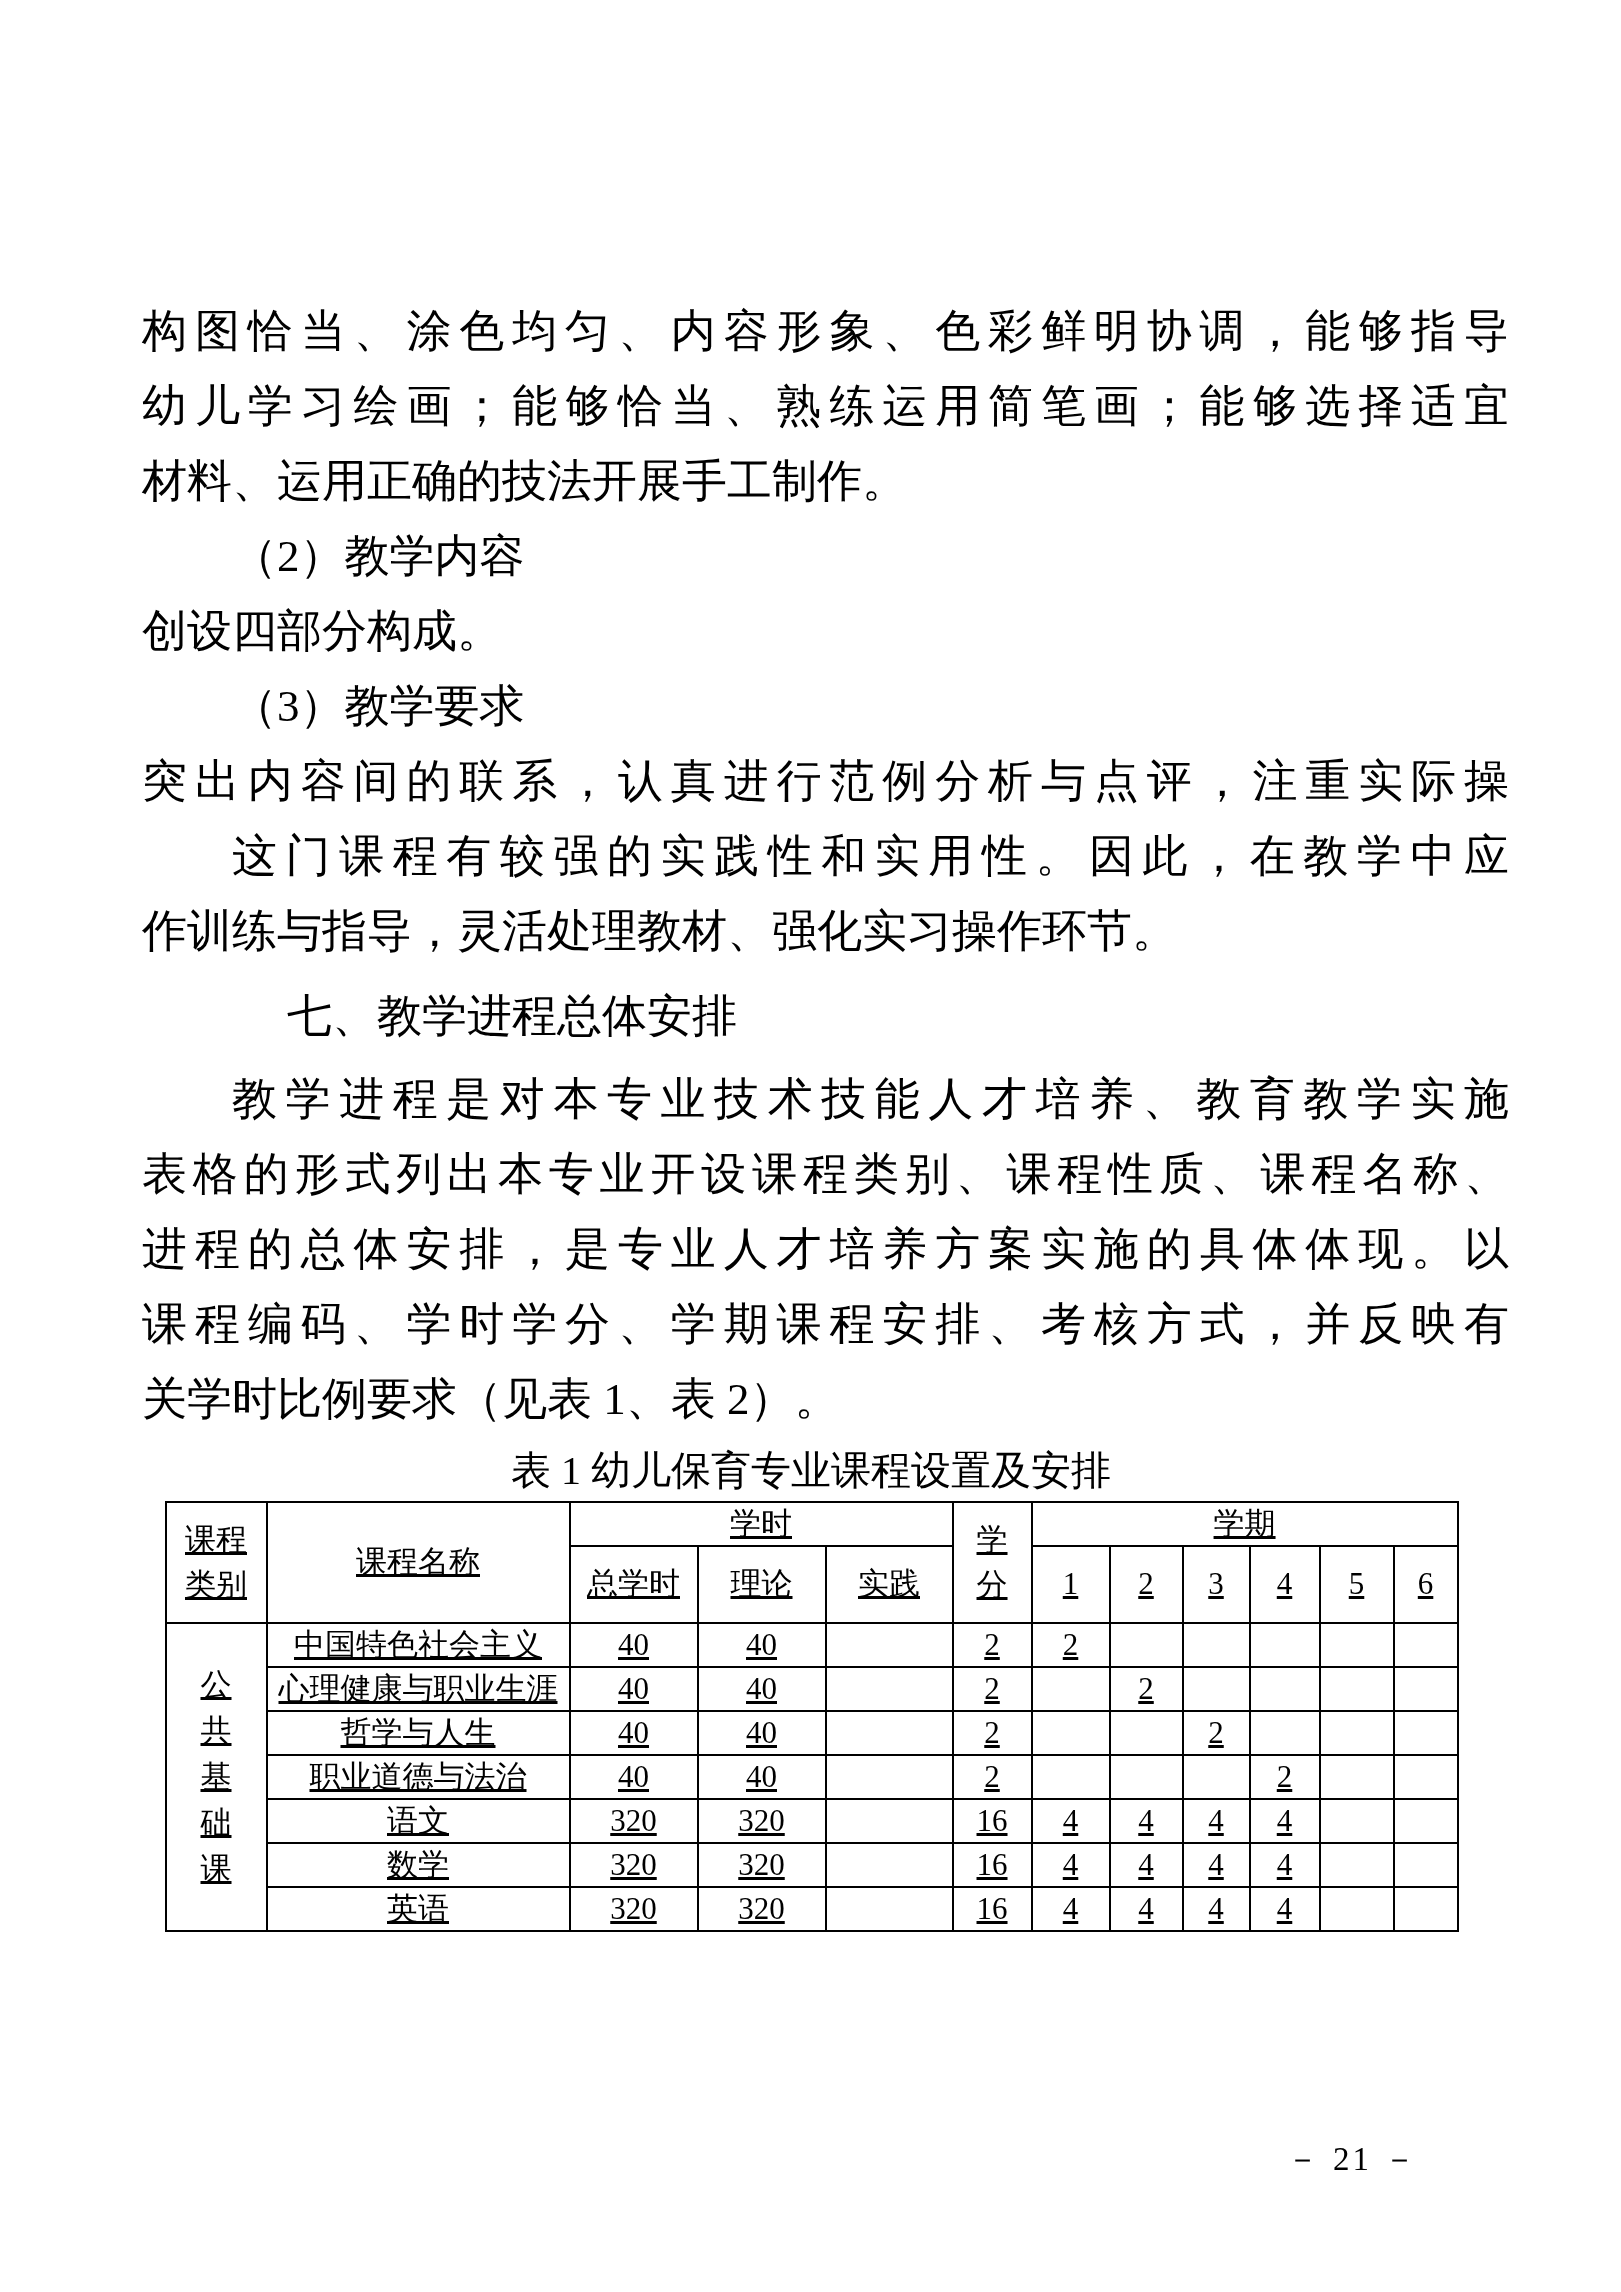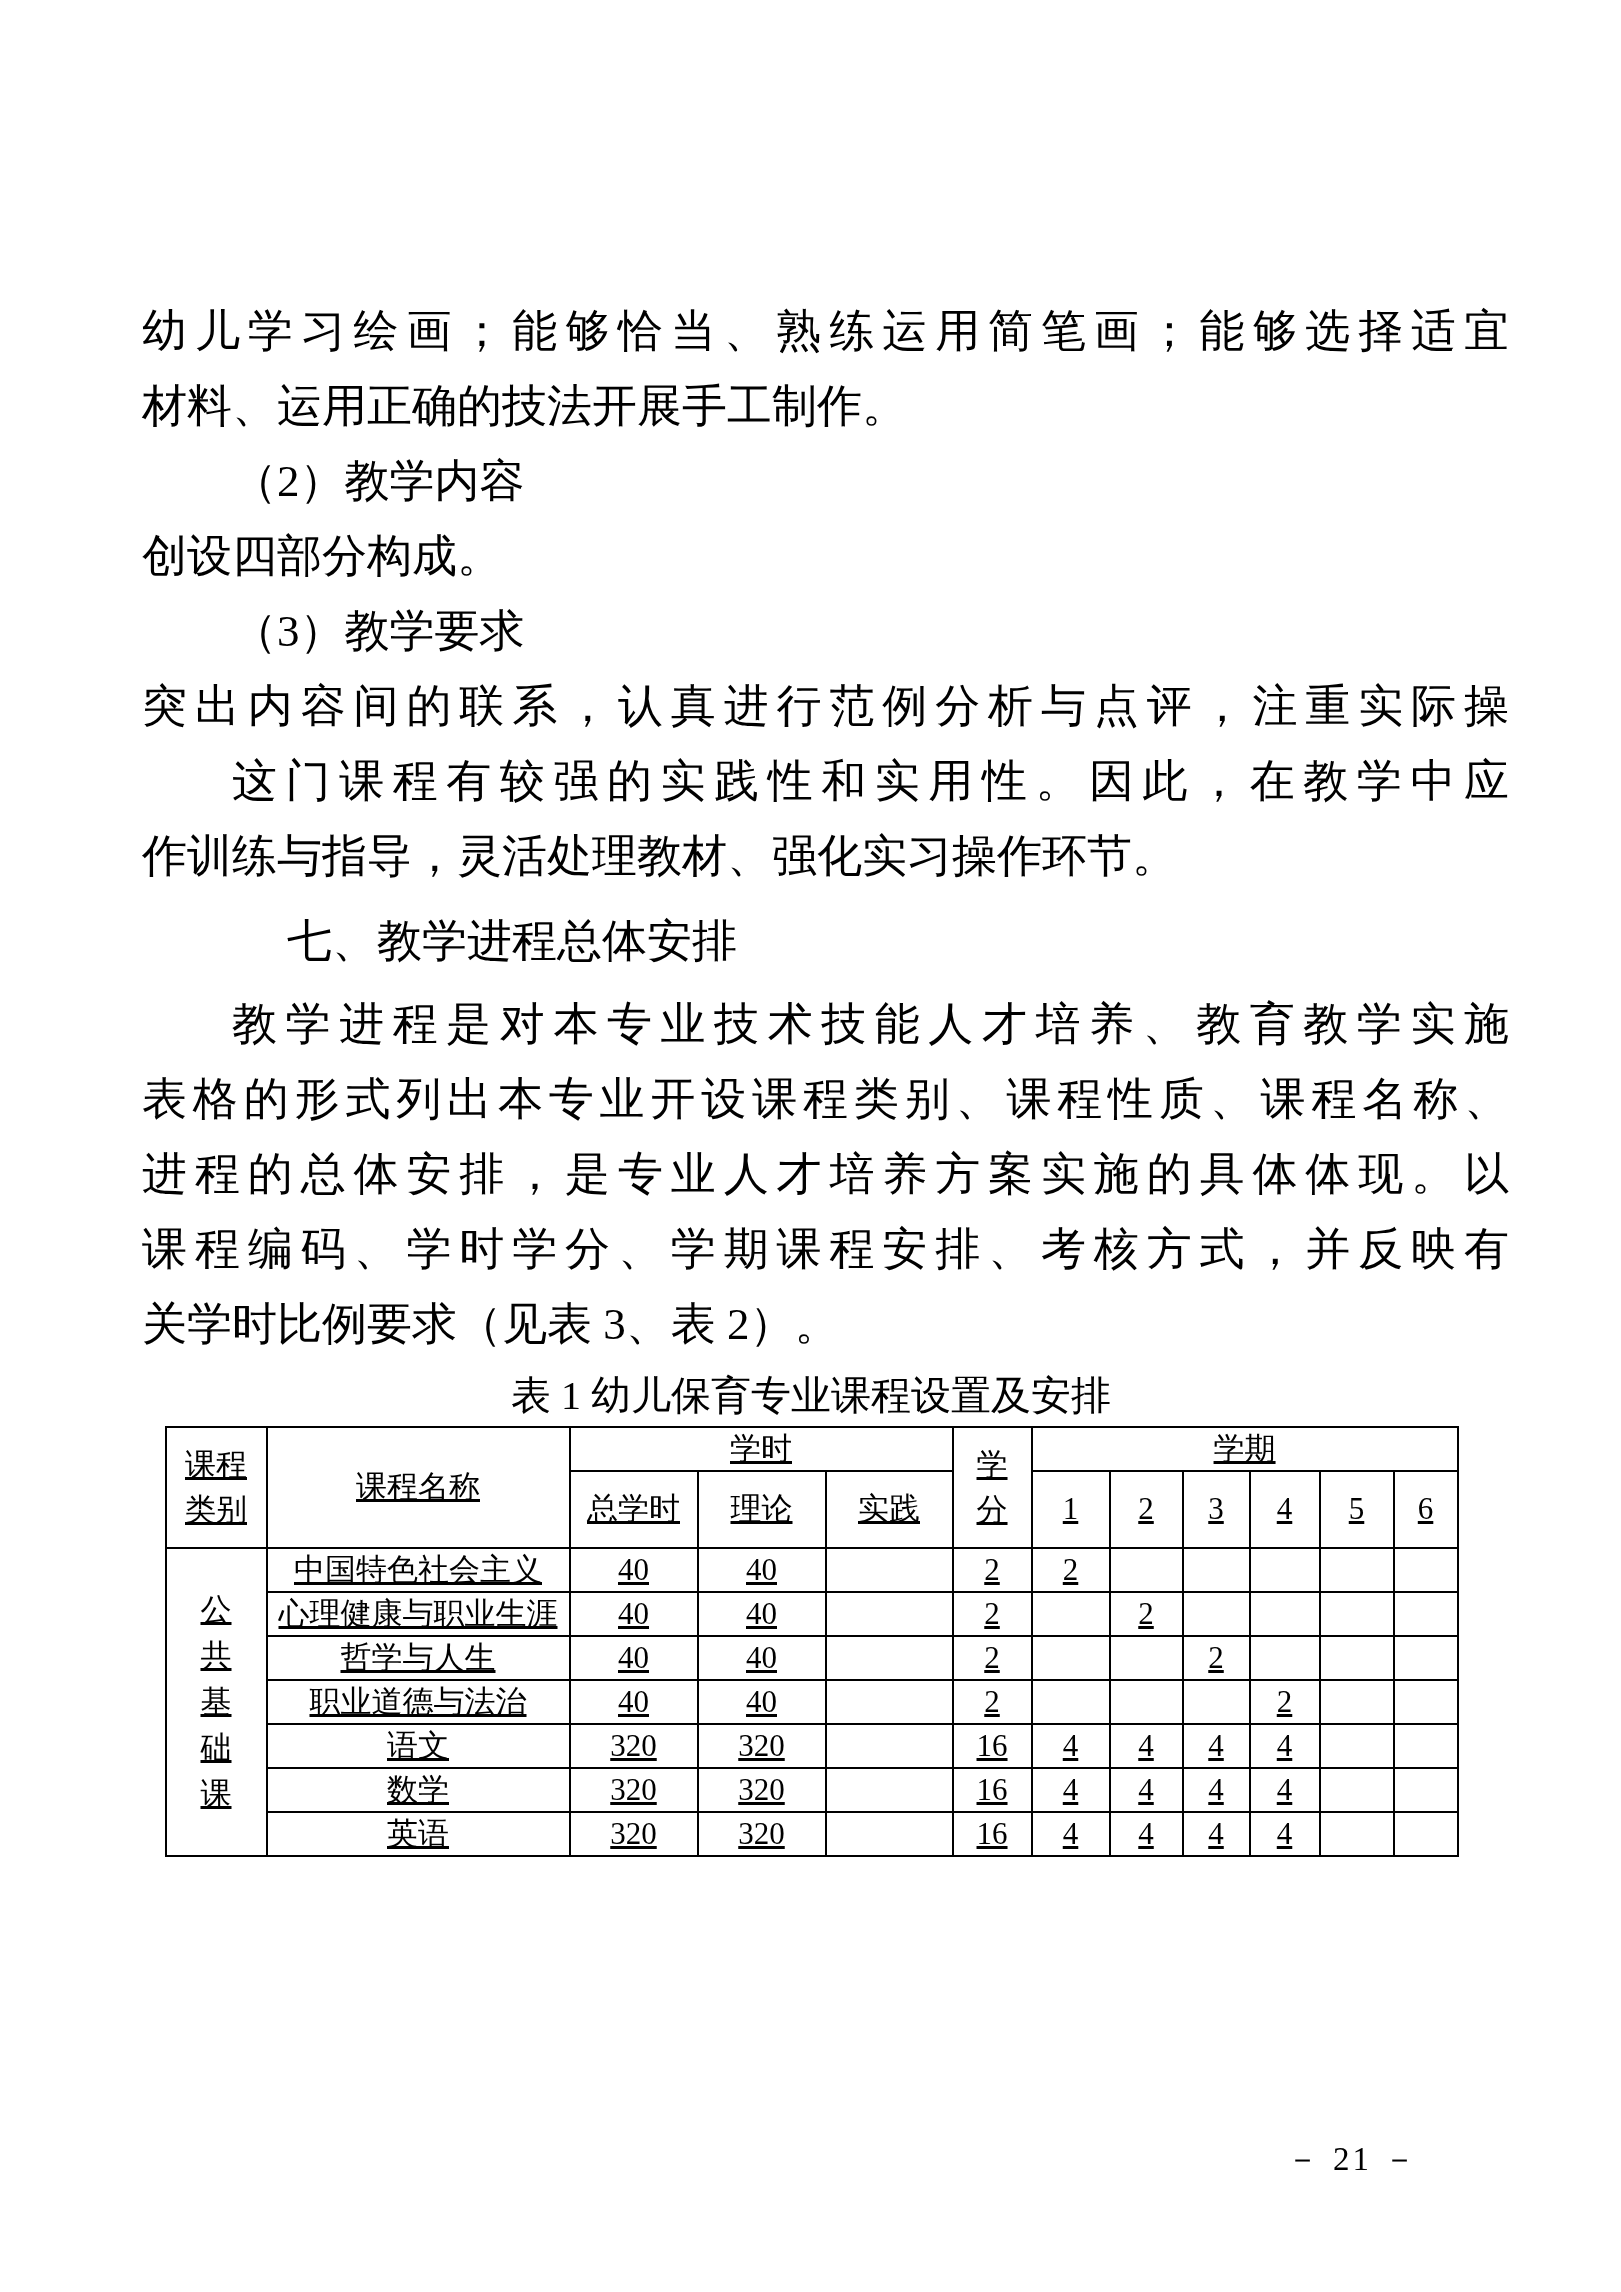--- a/index.html
+++ b/index.html
@@ -72,34 +72,35 @@
     font-size:33px;
     letter-spacing:2.9px;
   }
 </style>
 </head>
 <body>
 
 <div class="page">
   <div class="content">
 
+    <div class="bline just">构图恰当、涂色均匀、内容形象、色彩鲜明协调，能够指导</div>
     <div class="bline just">幼儿学习绘画；能够恰当、熟练运用简笔画；能够选择适宜</div>
     <div class="bline">材料、运用正确的技法开展手工制作。</div>
     <div class="bline indent">（2）教学内容</div>
     <div class="bline">创设四部分构成。</div>
     <div class="bline indent">（3）教学要求</div>
     <div class="bline just">突出内容间的联系，认真进行范例分析与点评，注重实际操</div>
     <div class="bline indent just">这门课程有较强的实践性和实用性。因此，在教学中应</div>
     <div class="bline">作训练与指导，灵活处理教材、强化实习操作环节。</div>
     <div class="bline heading">七、教学进程总体安排</div>
     <div class="bline indent just">教学进程是对本专业技术技能人才培养、教育教学实施</div>
     <div class="bline just">表格的形式列出本专业开设课程类别、课程性质、课程名称、</div>
     <div class="bline just">进程的总体安排，是专业人才培养方案实施的具体体现。以</div>
     <div class="bline just">课程编码、学时学分、学期课程安排、考核方式，并反映有</div>
-    <div class="bline">关学时比例要求（见表 3、表 2）。</div>
+    <div class="bline">关学时比例要求（见表 1、表 2）。</div>
 
     <div class="caption">表 1 幼儿保育专业课程设置及安排</div>
 
     <table class="course">
       <colgroup>
         <col style="width:101px">
           <col style="width:303px">
           <col style="width:128px">
         <col style="width:128px">
           <col style="width:127px">

